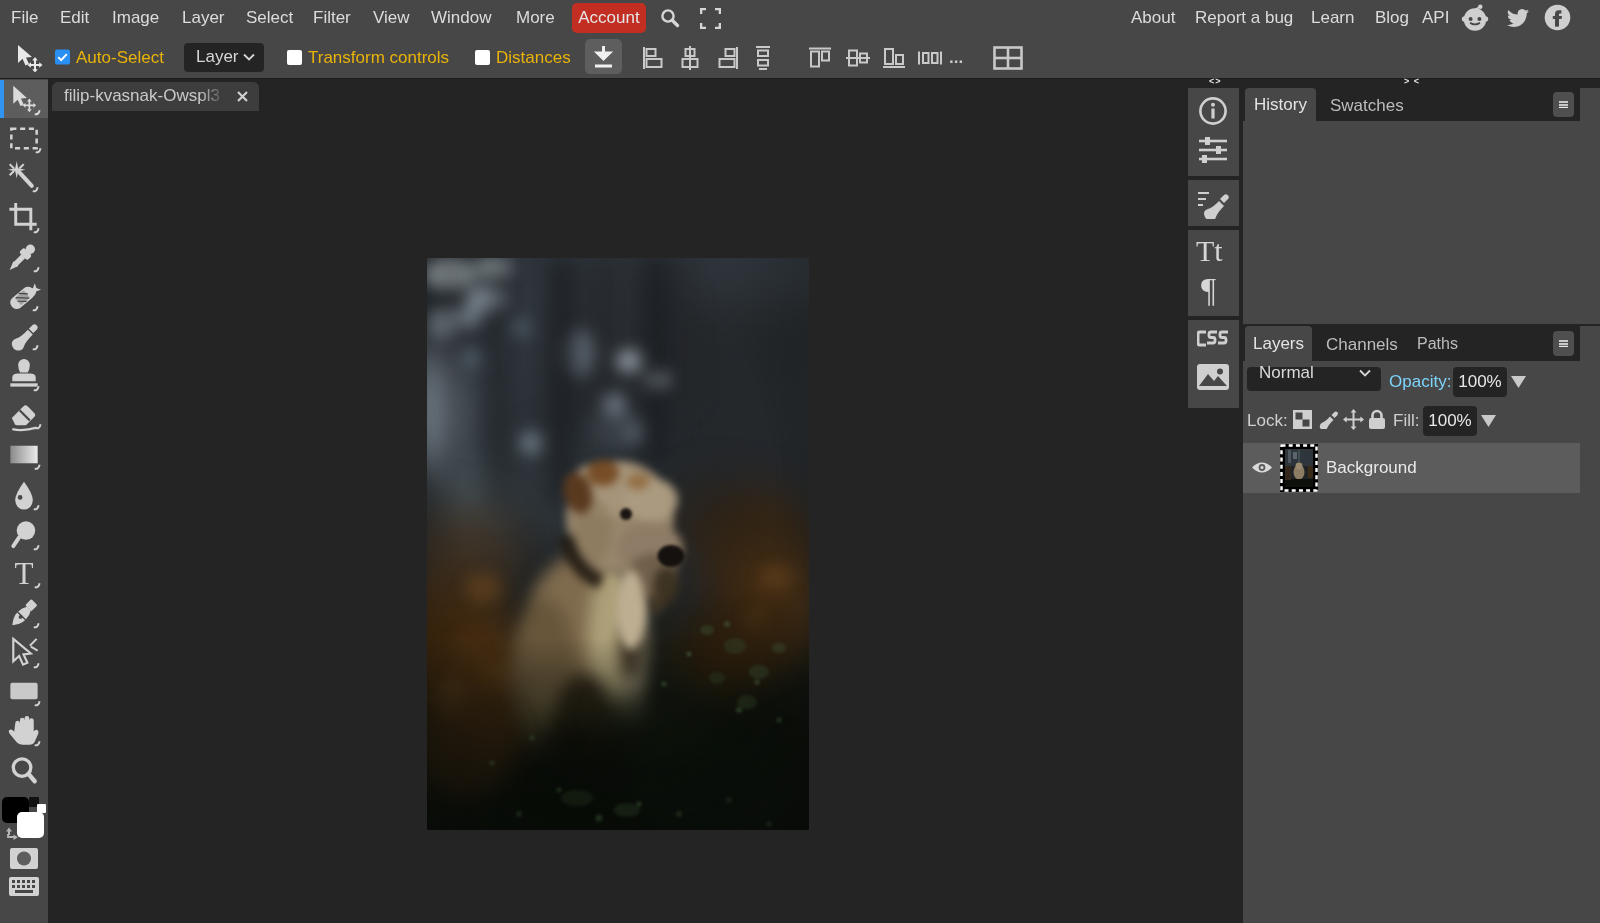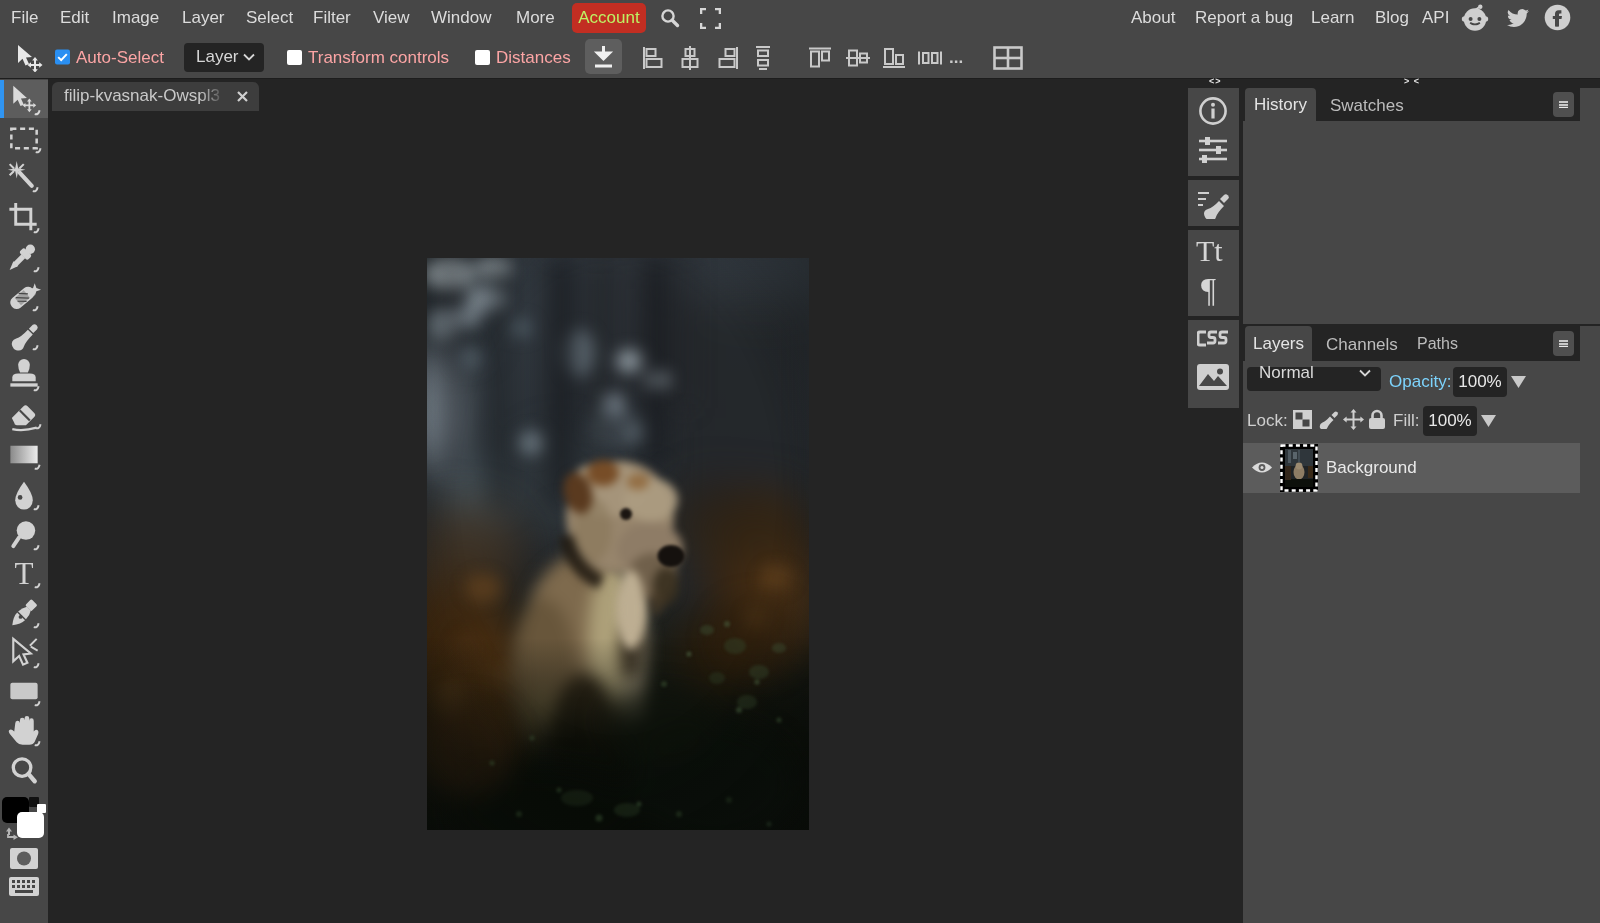--- a/index.html
+++ b/index.html
@@ -9,36 +9,36 @@
   #menubar { position:absolute; left:0; top:0; width:1600px; height:36px; background:#474747; }
   .mi { position:absolute; top:0; height:36px; line-height:36px; color:#dcdcdc; font-size:17px; }
   #optbar { position:absolute; left:0; top:36px; width:1600px; height:43px; background:#474747; border-bottom:1px solid #1d1d1d; }
   #ltb { position:absolute; left:0; top:79px; width:48px; height:844px; background:#474747; }
   .ticon { position:absolute; left:0; width:48px; height:38px; }
   #rstrip { position:absolute; left:1188px; top:88px; width:51px; height:835px; background:#242424; }
   .rgrp { position:absolute; left:0; width:51px; background:#474747; }
   #panels { position:absolute; left:1243px; top:88px; width:357px; height:835px; background:#474747; }
   .darkrow { background:#242424; }
   .chk { display:inline-block; width:15px; height:15px; border-radius:2px; background:#fff; vertical-align:middle; }
-  .lbl { color:#fca5a5; font-size:17px; }
+  .lbl { color:#eab308; font-size:17px; }
 </style>
 </head>
 <body>
 
 <div id="menubar">
   <span class="mi" style="left:11px;">File</span>
   <span class="mi" style="left:60px;">Edit</span>
   <span class="mi" style="left:112px;">Image</span>
   <span class="mi" style="left:182px;">Layer</span>
   <span class="mi" style="left:246px;">Select</span>
   <span class="mi" style="left:313px;">Filter</span>
   <span class="mi" style="left:373px;">View</span>
   <span class="mi" style="left:431px;">Window</span>
   <span class="mi" style="left:516px;">More</span>
-  <div style="position:absolute; left:572px; top:3px; width:74px; height:30px; background:#c22e22; border-radius:5px; color:#bef264; font-size:17px; text-align:center; line-height:30px;">Account</div>
+  <div style="position:absolute; left:572px; top:3px; width:74px; height:30px; background:#c22e22; border-radius:5px; color:#e5e5e5; font-size:17px; text-align:center; line-height:30px;">Account</div>
   <svg class="abs" style="left:659px; top:7px;" width="22" height="22" viewBox="0 0 22 22">
       <circle cx="9" cy="9" r="5.6" fill="none" stroke="#d6d6d6" stroke-width="2.4"></circle>
       <line x1="13.2" y1="13.2" x2="18.5" y2="18.5" stroke="#d6d6d6" stroke-width="3.4" stroke-linecap="round"></line>
     </svg>
   <svg class="abs" style="left:700px; top:8px;" width="21" height="21" viewBox="0 0 21 21">
       <path d="M1 6 V1 H6 M15 1 H20 V6 M20 15 V20 H15 M6 20 H1 V15" fill="none" stroke="#d6d6d6" stroke-width="2.6"></path>
     </svg>
   <span class="mi" style="left:1131px;">About</span>
   <span class="mi" style="left:1195px;">Report a bug</span>
   <span class="mi" style="left:1311px;">Learn</span>

